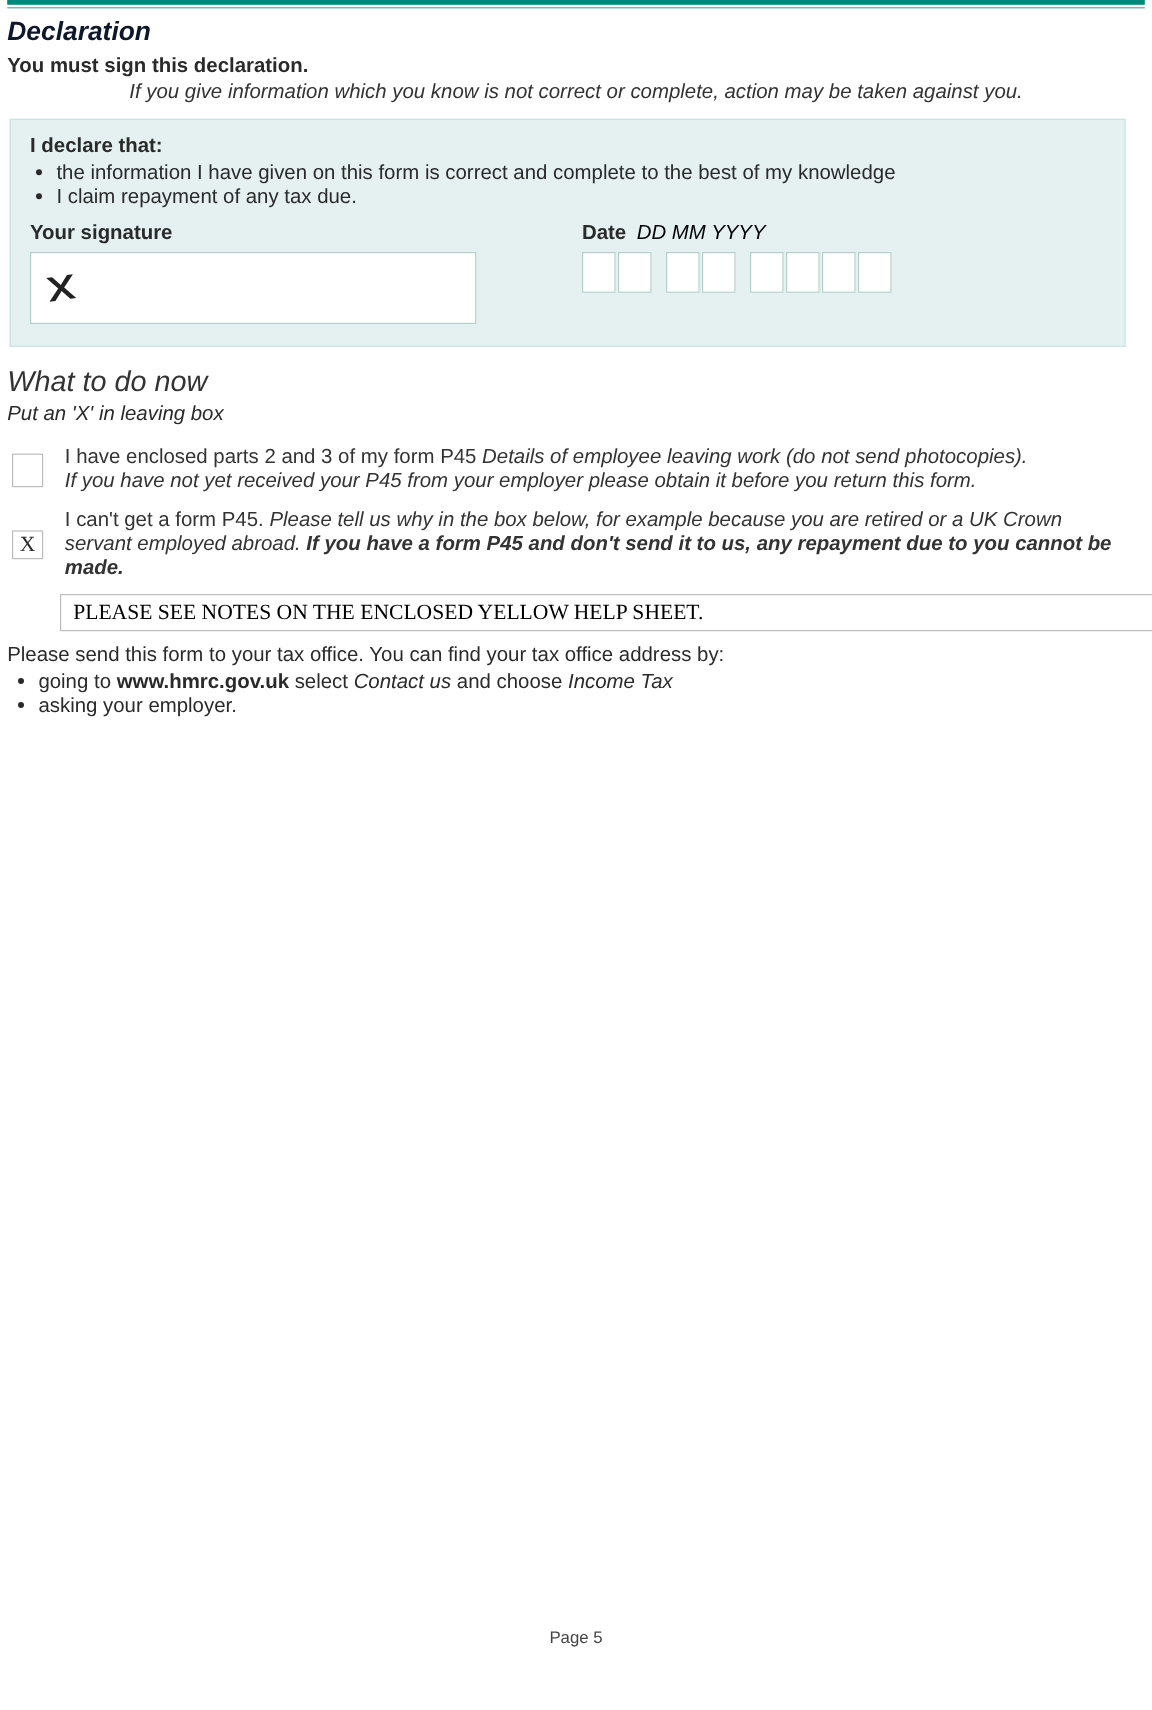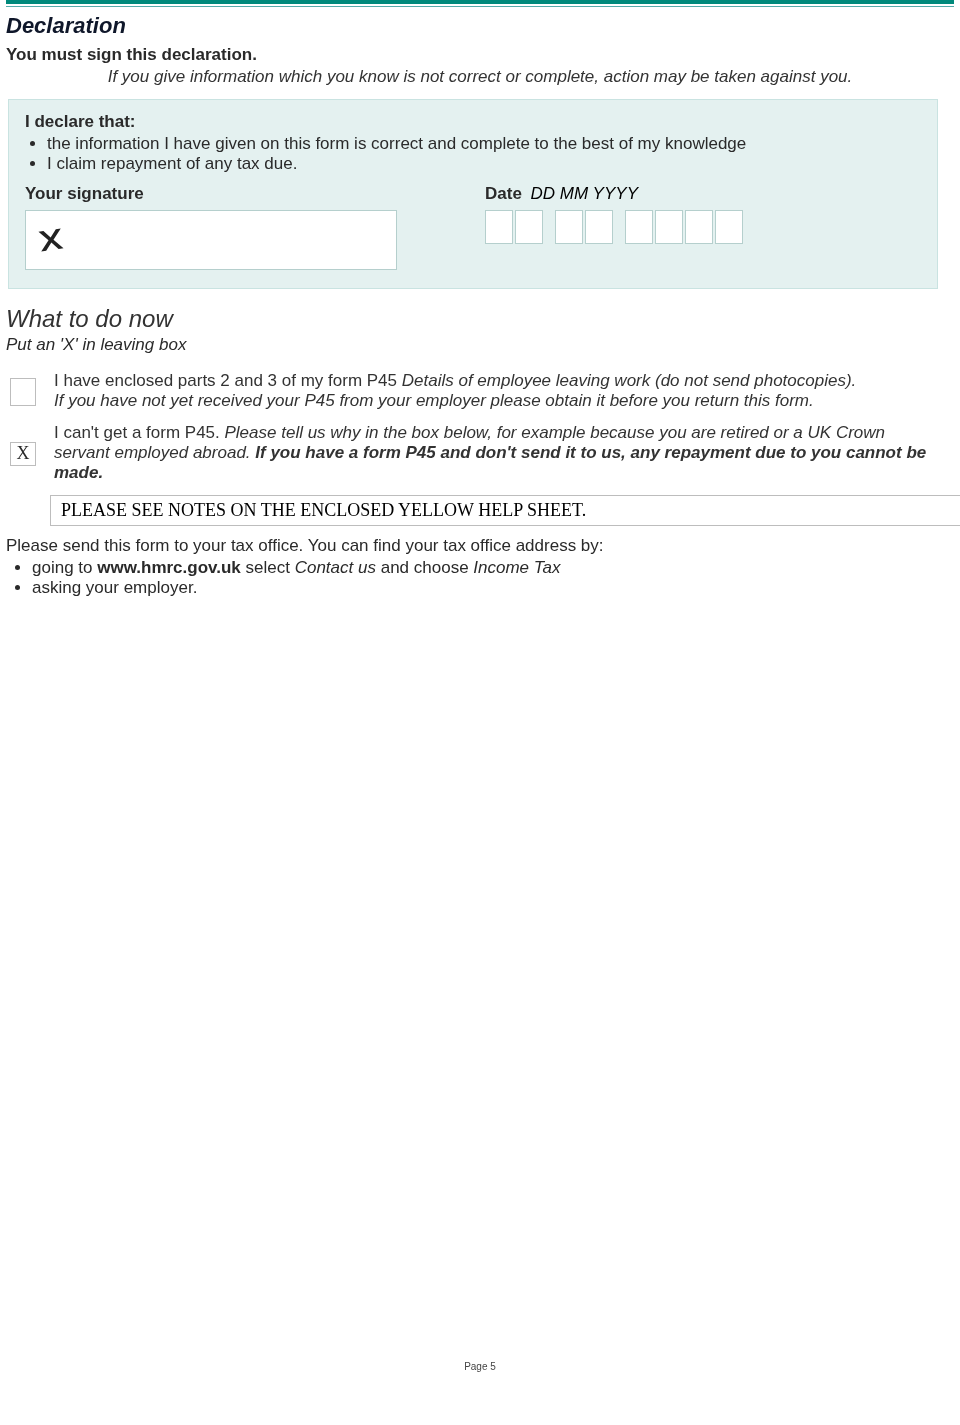--- a/index.html
+++ b/index.html
@@ -116,21 +116,21 @@
     margin: 2px 0 4px 0;
     padding-left: 26px;
   }
   ul.bullets2 li { margin: 0; }
   .linklike { font-weight: 700; }
   .page-footer {
     position: absolute;
     bottom: 8px;
     left: 0; right: 0;
     text-align: center;
-    font-size: 10px;
+    font-size: 14px;
     color: #444;
   }
 </style>
 </head>
 <body>
 
 <div class="page">
   <div class="topline"></div>
   <div class="thinline"></div>
 

